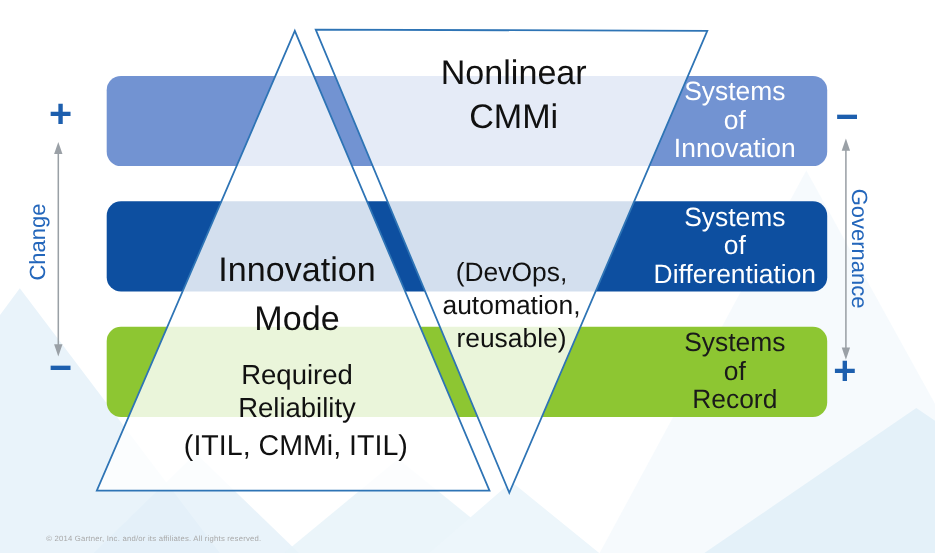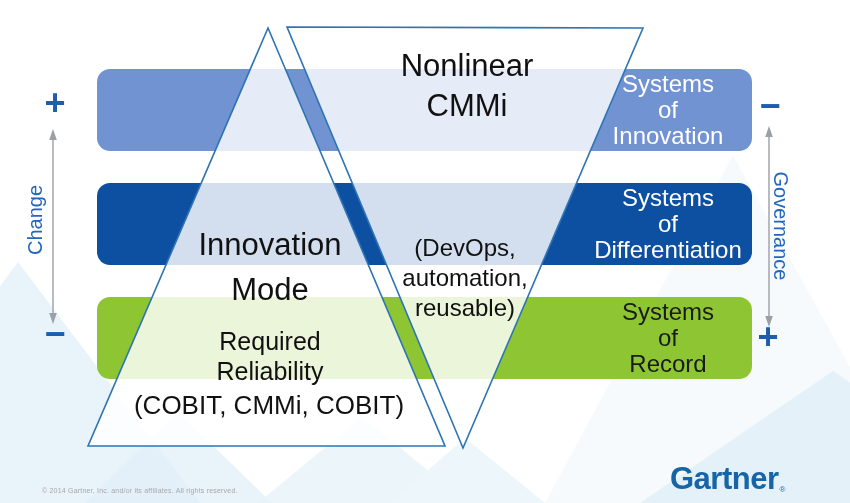--- a/index.html
+++ b/index.html
@@ -90,26 +90,25 @@
   <div class="center-text" id="nonlinear-title">Nonlinear
 CMMi</div>
   <div class="center-text" id="nonlinear-detail">(DevOps,
 automation,
 reusable)</div>
 
   <div class="center-text" id="traditional-title">Innovation
 Mode</div>
   <div class="center-text" id="traditional-sub">Required
 Reliability</div>
-  <div class="center-text" id="traditional-detail">(COBIT, CMMi, COBIT)</div>
+  <div class="center-text" id="traditional-detail">(ITIL, CMMi, ITIL)</div>
 
   <div class="sign" id="left-plus">+</div>
   <div class="axis-label" id="change-label">Change</div>
   <div class="sign" id="left-minus">−</div>
 
   <div class="sign" id="right-minus">−</div>
   <div class="axis-label" id="governance-label">Governance</div>
   <div class="sign" id="right-plus">+</div>
 
   <div id="copyright">© 2014 Gartner, Inc. and/or its affiliates. All rights reserved.</div>
-  <div id="logo"><span>Gartner</span><span class="reg">®</span></div>
 
 </div>
 
 </body></html>

